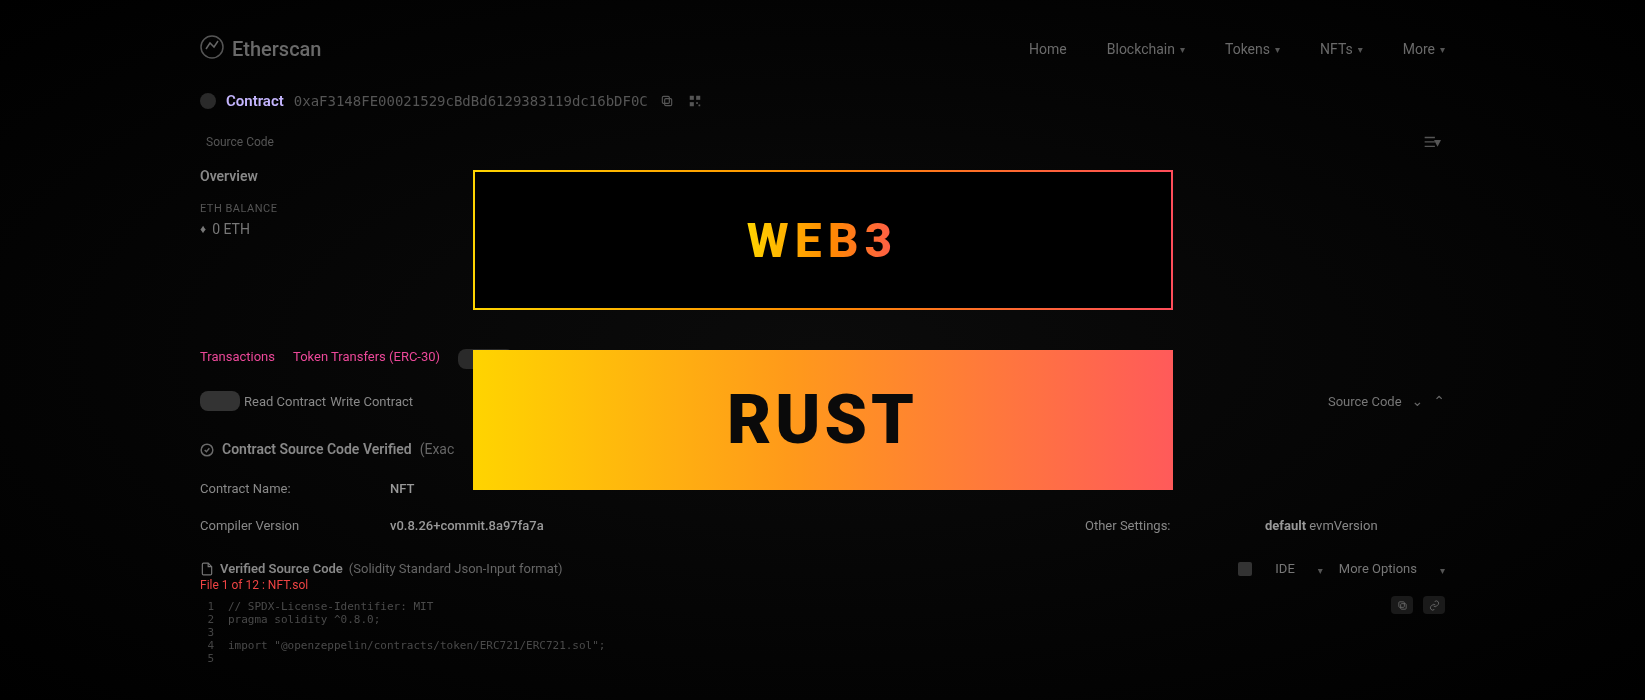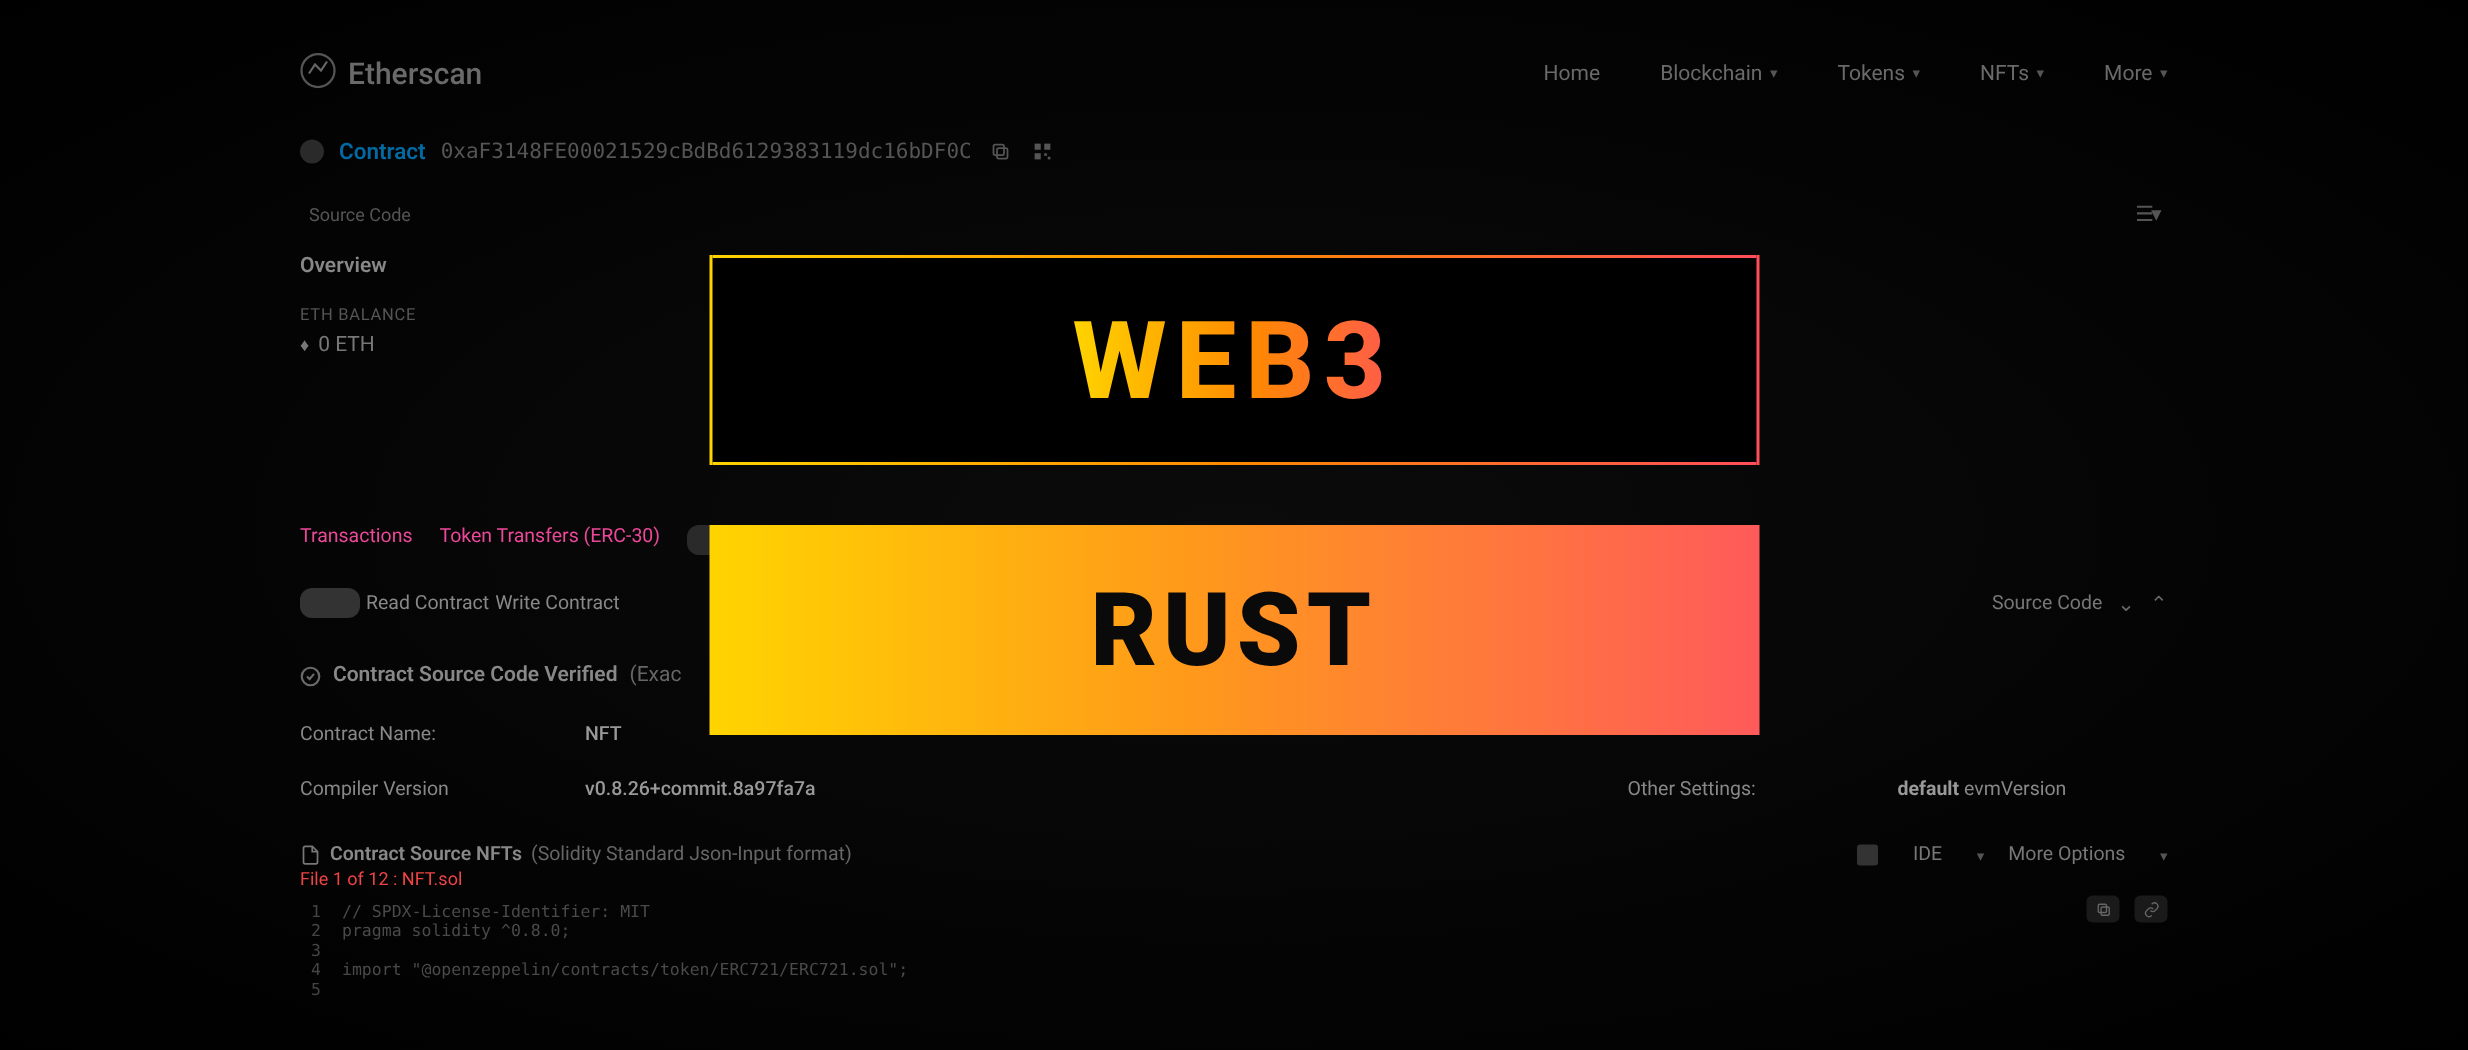--- a/index.html
+++ b/index.html
@@ -62,21 +62,21 @@
   align-items: center;
   gap: 10px;
   margin-top: 22px;
   font-size: 15px;
 }
 .circ {
   width: 16px; height: 16px;
   border-radius: 50%;
   background: #2a2a2a;
 }
-.contract-label { color: #0369a1; font-weight: 600; }
+.contract-label { color: #c4b5fd; font-weight: 600; }
 .address { color: #555; font-family: ui-monospace, monospace; font-size: 14px; }
 .icon-btn {
   width: 18px; height: 18px;
   display: inline-flex;
   align-items: center;
   justify-content: center;
   cursor: pointer;
   color: #444;
 }
 .source-row {
@@ -242,21 +242,21 @@
   top: 170px;
   height: 140px;
   background: #000;
   border: 2px solid;
   border-image: linear-gradient(90deg, #ffd400 0%, #ff8a00 50%, #ff4d5a 100%) 1;
   display: flex;
   align-items: center;
   justify-content: center;
 }
 .web3-text {
-  font-size: 72px;
+  font-size: 48px;
   font-weight: 800;
   letter-spacing: 6px;
   background: linear-gradient(90deg, #ffd400 0%, #ff8a00 55%, #ff5a4d 100%);
   -webkit-background-clip: text;
   background-clip: text;
   color: transparent;
 }
 .banner-bottom {
   top: 350px;
   height: 140px;
@@ -404,21 +404,21 @@
   </div>
 
   <div class="source-code-row">
     <div class="source-code-left">
       <span class="file-icon">
         <svg viewBox="0 0 24 24" width="14" height="14" fill="none" stroke="#777" stroke-width="2">
             <path d="M14 2H6a2 2 0 0 0-2 2v16a2 2 0 0 0 2 2h12a2 2 0 0 0 2-2V8z"></path>
             <path d="M14 2v6h6"></path>
           </svg>
       </span>
-      <span style="font-weight:600">Contract Source NFTs</span>
+      <span style="font-weight:600">Verified Source Code</span>
       <span class="grey">(Solidity Standard Json-Input format)</span>
     </div>
     <div class="source-code-right">
       <span class="ide-box">
         <span class="ide-sq"></span>
         <span>IDE</span>
         <span class="chev">▾</span>
       </span>
       <span class="ide-box">
         <span>More Options</span>

